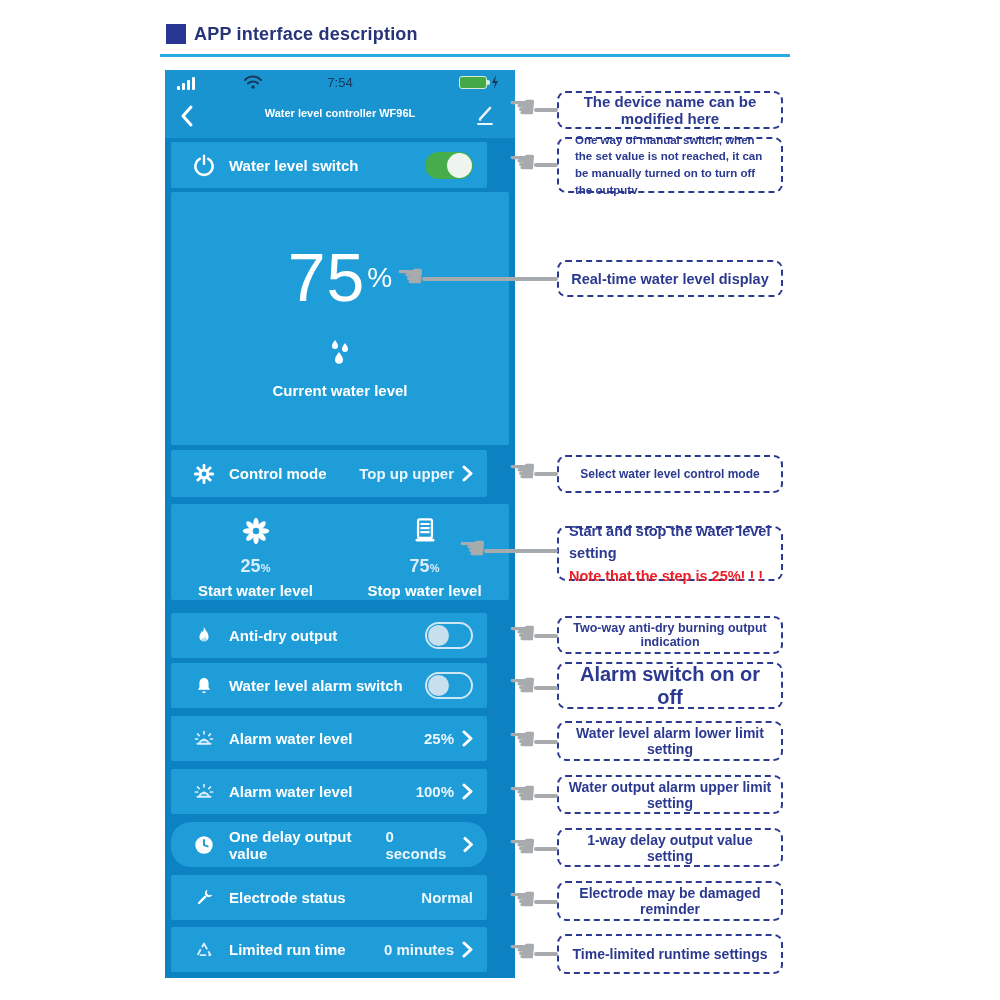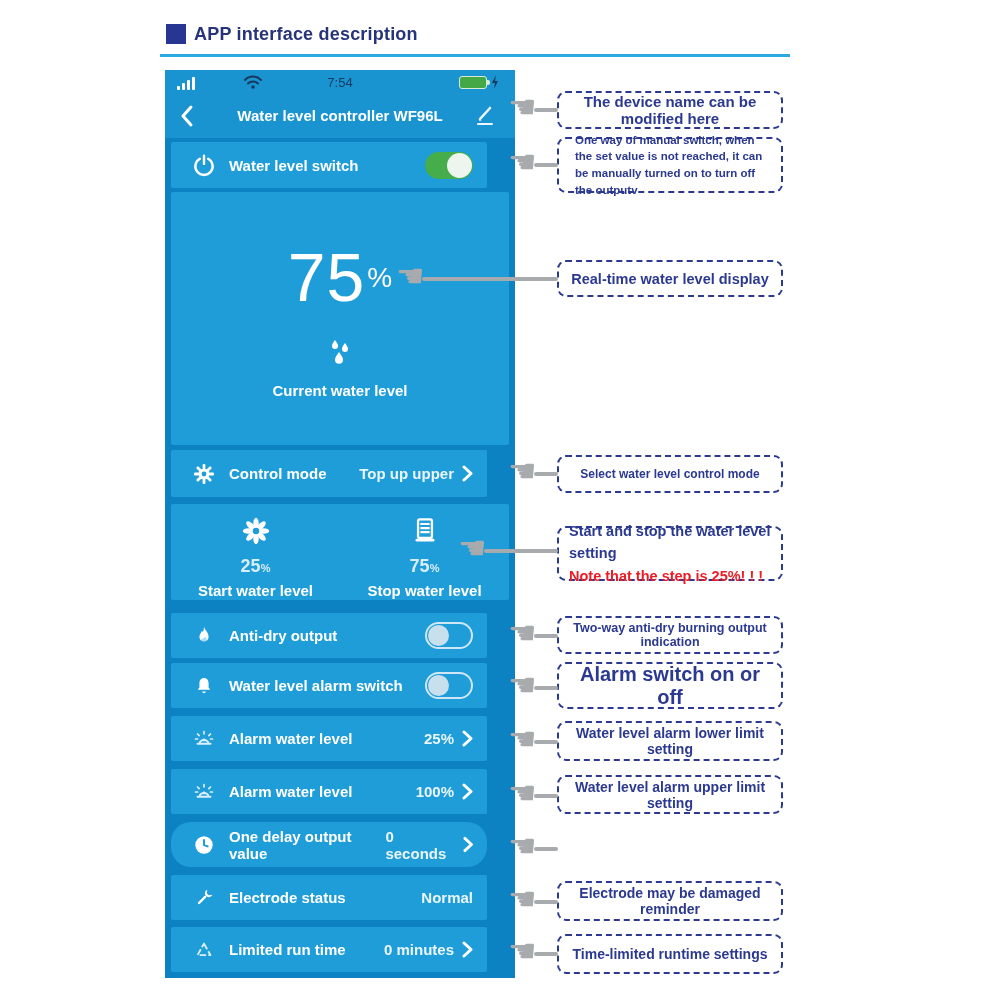--- a/index.html
+++ b/index.html
@@ -18,21 +18,21 @@
   .sig { display:flex; align-items:flex-end; gap:2px; margin-left:12px; }
   .sig i { display:block; width:3px; background:#ffffff; border-radius:1px; }
   .wifi { position:absolute; left:78px; top:4px; }
   .sb-time { position:absolute; left:0; right:0; text-align:center; top:5px; font-size:13px; font-weight:normal; color:#16395c; }
   .batt { position:absolute; right:28px; top:6px; width:28px; height:13px; border:1px solid #d7ecd7; border-radius:3px; background:#45a847; }
   .batt::after { content:""; position:absolute; right:-4px; top:3px; width:3px; height:5px; background:#d7ecd7; border-radius:0 2px 2px 0; }
   .bolt { position:absolute; right:16px; top:5px; }
 
   .navbar { position:absolute; left:0; top:26px; width:350px; height:42px; }
   .back { position:absolute; left:14px; top:8px; width:16px; height:24px; cursor:pointer; }
-  .nav-title { position:absolute; left:0; right:0; top:11px; text-align:center; font-size:15px; font-weight:bold; color:#ffffff; }
+  .nav-title { position:absolute; left:0; right:0; top:11px; text-align:center; font-size:11px; font-weight:bold; color:#ffffff; }
   .edit { position:absolute; right:18px; top:8px; width:24px; height:24px; cursor:pointer; }
 
   .prow { position:absolute; left:6px; width:316px; background:#1f9dd9; display:flex; align-items:center; border-radius:2px;justify-content:center; }
   .prow .ric { width:26px; height:26px; margin-left:20px; flex:0 0 26px; display:flex; align-items:center; justify-content:center; }
   .prow .rlabel { margin-left:12px; font-size:15px; font-weight:bold; color:#ffffff; }
   .prow .rright { margin-left:auto; margin-right:14px; display:flex; align-items:center; gap:8px; font-size:15px; font-weight:bold; color:#eaf6fd; }
 
   .toggle { position:relative; width:48px; height:27px; border-radius:14px; cursor:pointer; }
   .toggle.on { background:#45ad4a; }
   .toggle.on .knob { position:absolute; right:1px; top:1px; width:25px; height:25px; border-radius:50%; background:#eef4ee; }
@@ -332,21 +332,24 @@
   <div class="callout" style="top:616px; height:38px; font-size:12.5px;">
       <span>Two-way anti-dry burning output indication</span>
     </div>
   <div class="callout" style="top:662px; height:47px; font-size:20px; font-weight:600;">
       <span>Alarm switch on or off</span>
     </div>
   <div class="callout" style="top:721px; height:40px; font-size:14px;">
       <span>Water level alarm lower limit setting</span>
     </div>
   <div class="callout" style="top:775px; height:39px; font-size:14px;">
-      <span>Water level alarm upper limit setting</span>
+      <span>Water output alarm upper limit setting</span>
+    </div>
+  <div class="callout" style="top:828px; height:39px; font-size:14px;">
+      <span>1-way delay output value setting</span>
     </div>
   <div class="callout" style="top:881px; height:40px; font-size:14px;">
       <span>Electrode may be damaged reminder</span>
     </div>
   <div class="callout" style="top:934px; height:40px; font-size:14px;">
       <span>Time-limited runtime settings</span>
     </div>
 
   <div class="pointer" style="left:508px; top:95px;">
       <span class="pline" style="left:26px; width:24px;"></span>

